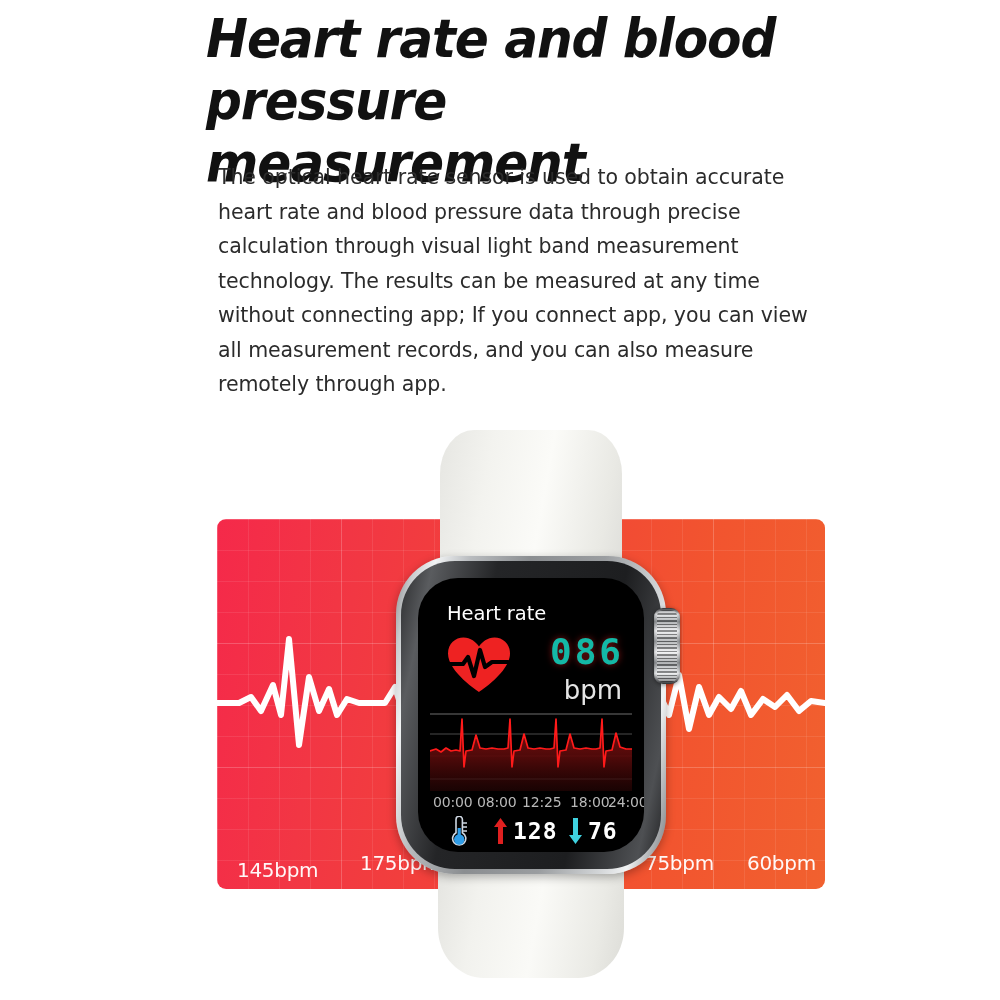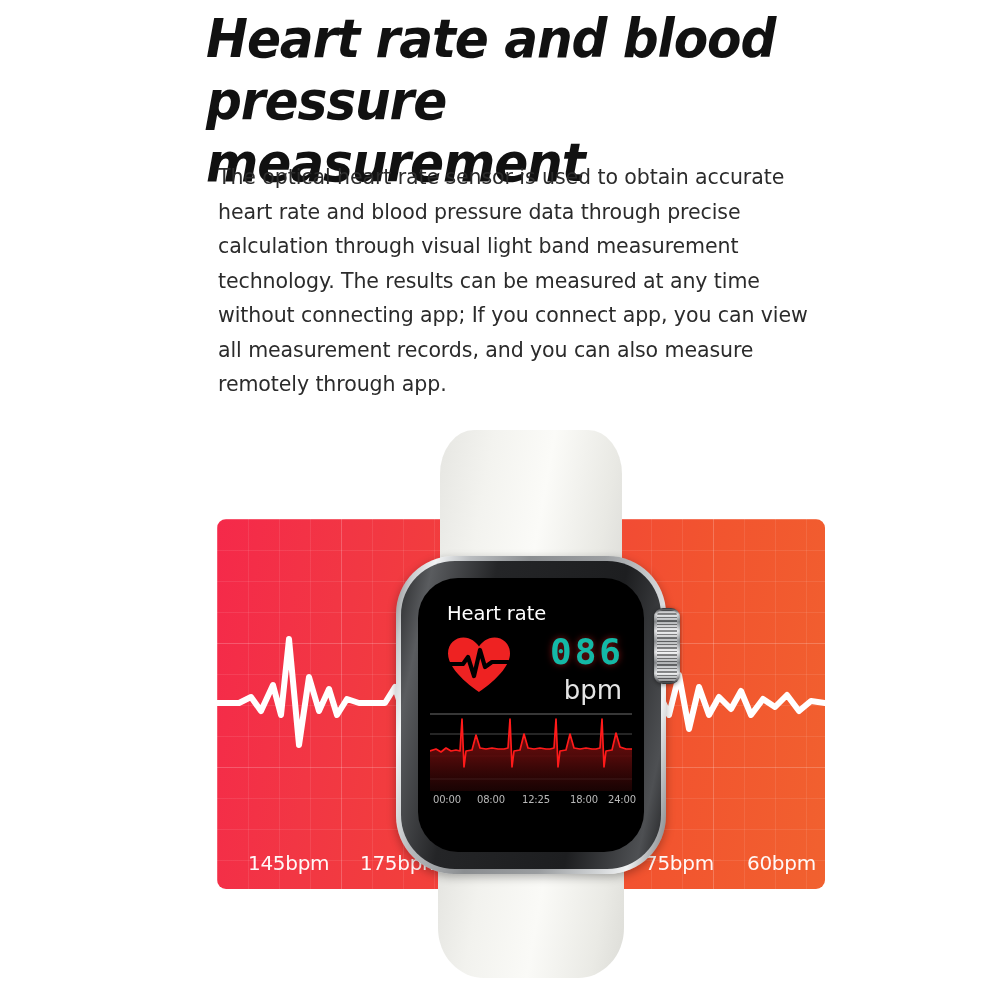--- a/index.html
+++ b/index.html
@@ -100,21 +100,21 @@
     height: 34px;
   }
   .hero-label {
     position: absolute;
     font-family: "DejaVu Sans", sans-serif;
     font-size: 20px;
     color: rgba(255,255,255,0.96);
     letter-spacing: -0.3px;
     white-space: nowrap;
   }
-  .hero-label.l0 { left: 31px; }
+  .hero-label.l0 { left: 20px; margin-top: 7px; }
   .hero-label.l1 { left: 143px; }
   .hero-label.l2 { left: 289px; }
   .hero-label.l3 { left: 428px; }
   .hero-label.l4 { left: 530px; }
 
   
   .watch {
     position: absolute;
     left: 396px;
     top: 430px;
@@ -263,21 +263,21 @@
   .scr-axis {
     position: absolute;
     left: 12px;
     top: 216px;
     width: 202px;
     height: 16px;
   }
   .scr-axis span {
     position: absolute;
     font-family: "DejaVu Sans", sans-serif;
-    font-size: 10px;
+    font-size: 14px;
     color: #b9b9b9;
     letter-spacing: -0.2px;
     white-space: nowrap;
   }
   .scr-axis span.t0 { left: 3px; }
   .scr-axis span.t1 { left: 47px; }
   .scr-axis span.t2 { left: 92px; }
   .scr-axis span.t3 { left: 140px; }
   .scr-axis span.t4 { left: 178px; }
 
@@ -406,16 +406,42 @@
       </svg>
 
       <div class="scr-axis">
         <span class="t0">00:00</span>
         <span class="t1">08:00</span>
         <span class="t2">12:25</span>
         <span class="t3">18:00</span>
         <span class="t4">24:00</span>
       </div>
 
+      <div class="scr-bp">
+
+        <svg class="bp-therm" viewBox="0 0 22 32">
+          <path d="M9 3.5 a3.2 3.2 0 0 1 6.4 0 v13.2 a6.6 6.6 0 1 1 -6.4 0 Z" fill="none" stroke="#cfd8e3" stroke-width="1.6"></path>
+          <circle cx="12.2" cy="23.5" r="5.2" fill="#2f9de8"></circle>
+          <rect x="10.6" y="12" width="3.2" height="9" fill="#2f9de8"></rect>
+          <line x1="16" y1="7" x2="20" y2="7" stroke="#cfd8e3" stroke-width="1.3"></line>
+          <line x1="16" y1="11" x2="20" y2="11" stroke="#cfd8e3" stroke-width="1.3"></line>
+          <line x1="16" y1="15" x2="20" y2="15" stroke="#cfd8e3" stroke-width="1.3"></line>
+        </svg>
+
+        <div class="bp-sys">
+          <svg class="arrow" viewBox="0 0 13 26">
+            <path d="M6.5 0 L13 9 L9 9 L9 26 L4 26 L4 9 L0 9 Z" fill="#e02020"></path>
+          </svg>
+          <span class="bp-num">128</span>
+        </div>
+
+        <div class="bp-dia">
+          <svg class="arrow" viewBox="0 0 13 26">
+            <path d="M6.5 26 L0 17 L4 17 L4 0 L9 0 L9 17 L13 17 Z" fill="#3fd2e0"></path>
+          </svg>
+          <span class="bp-num">76</span>
+        </div>
+
+      </div>
     </div>
   </div>
 
 </div>
 
 </body></html>

